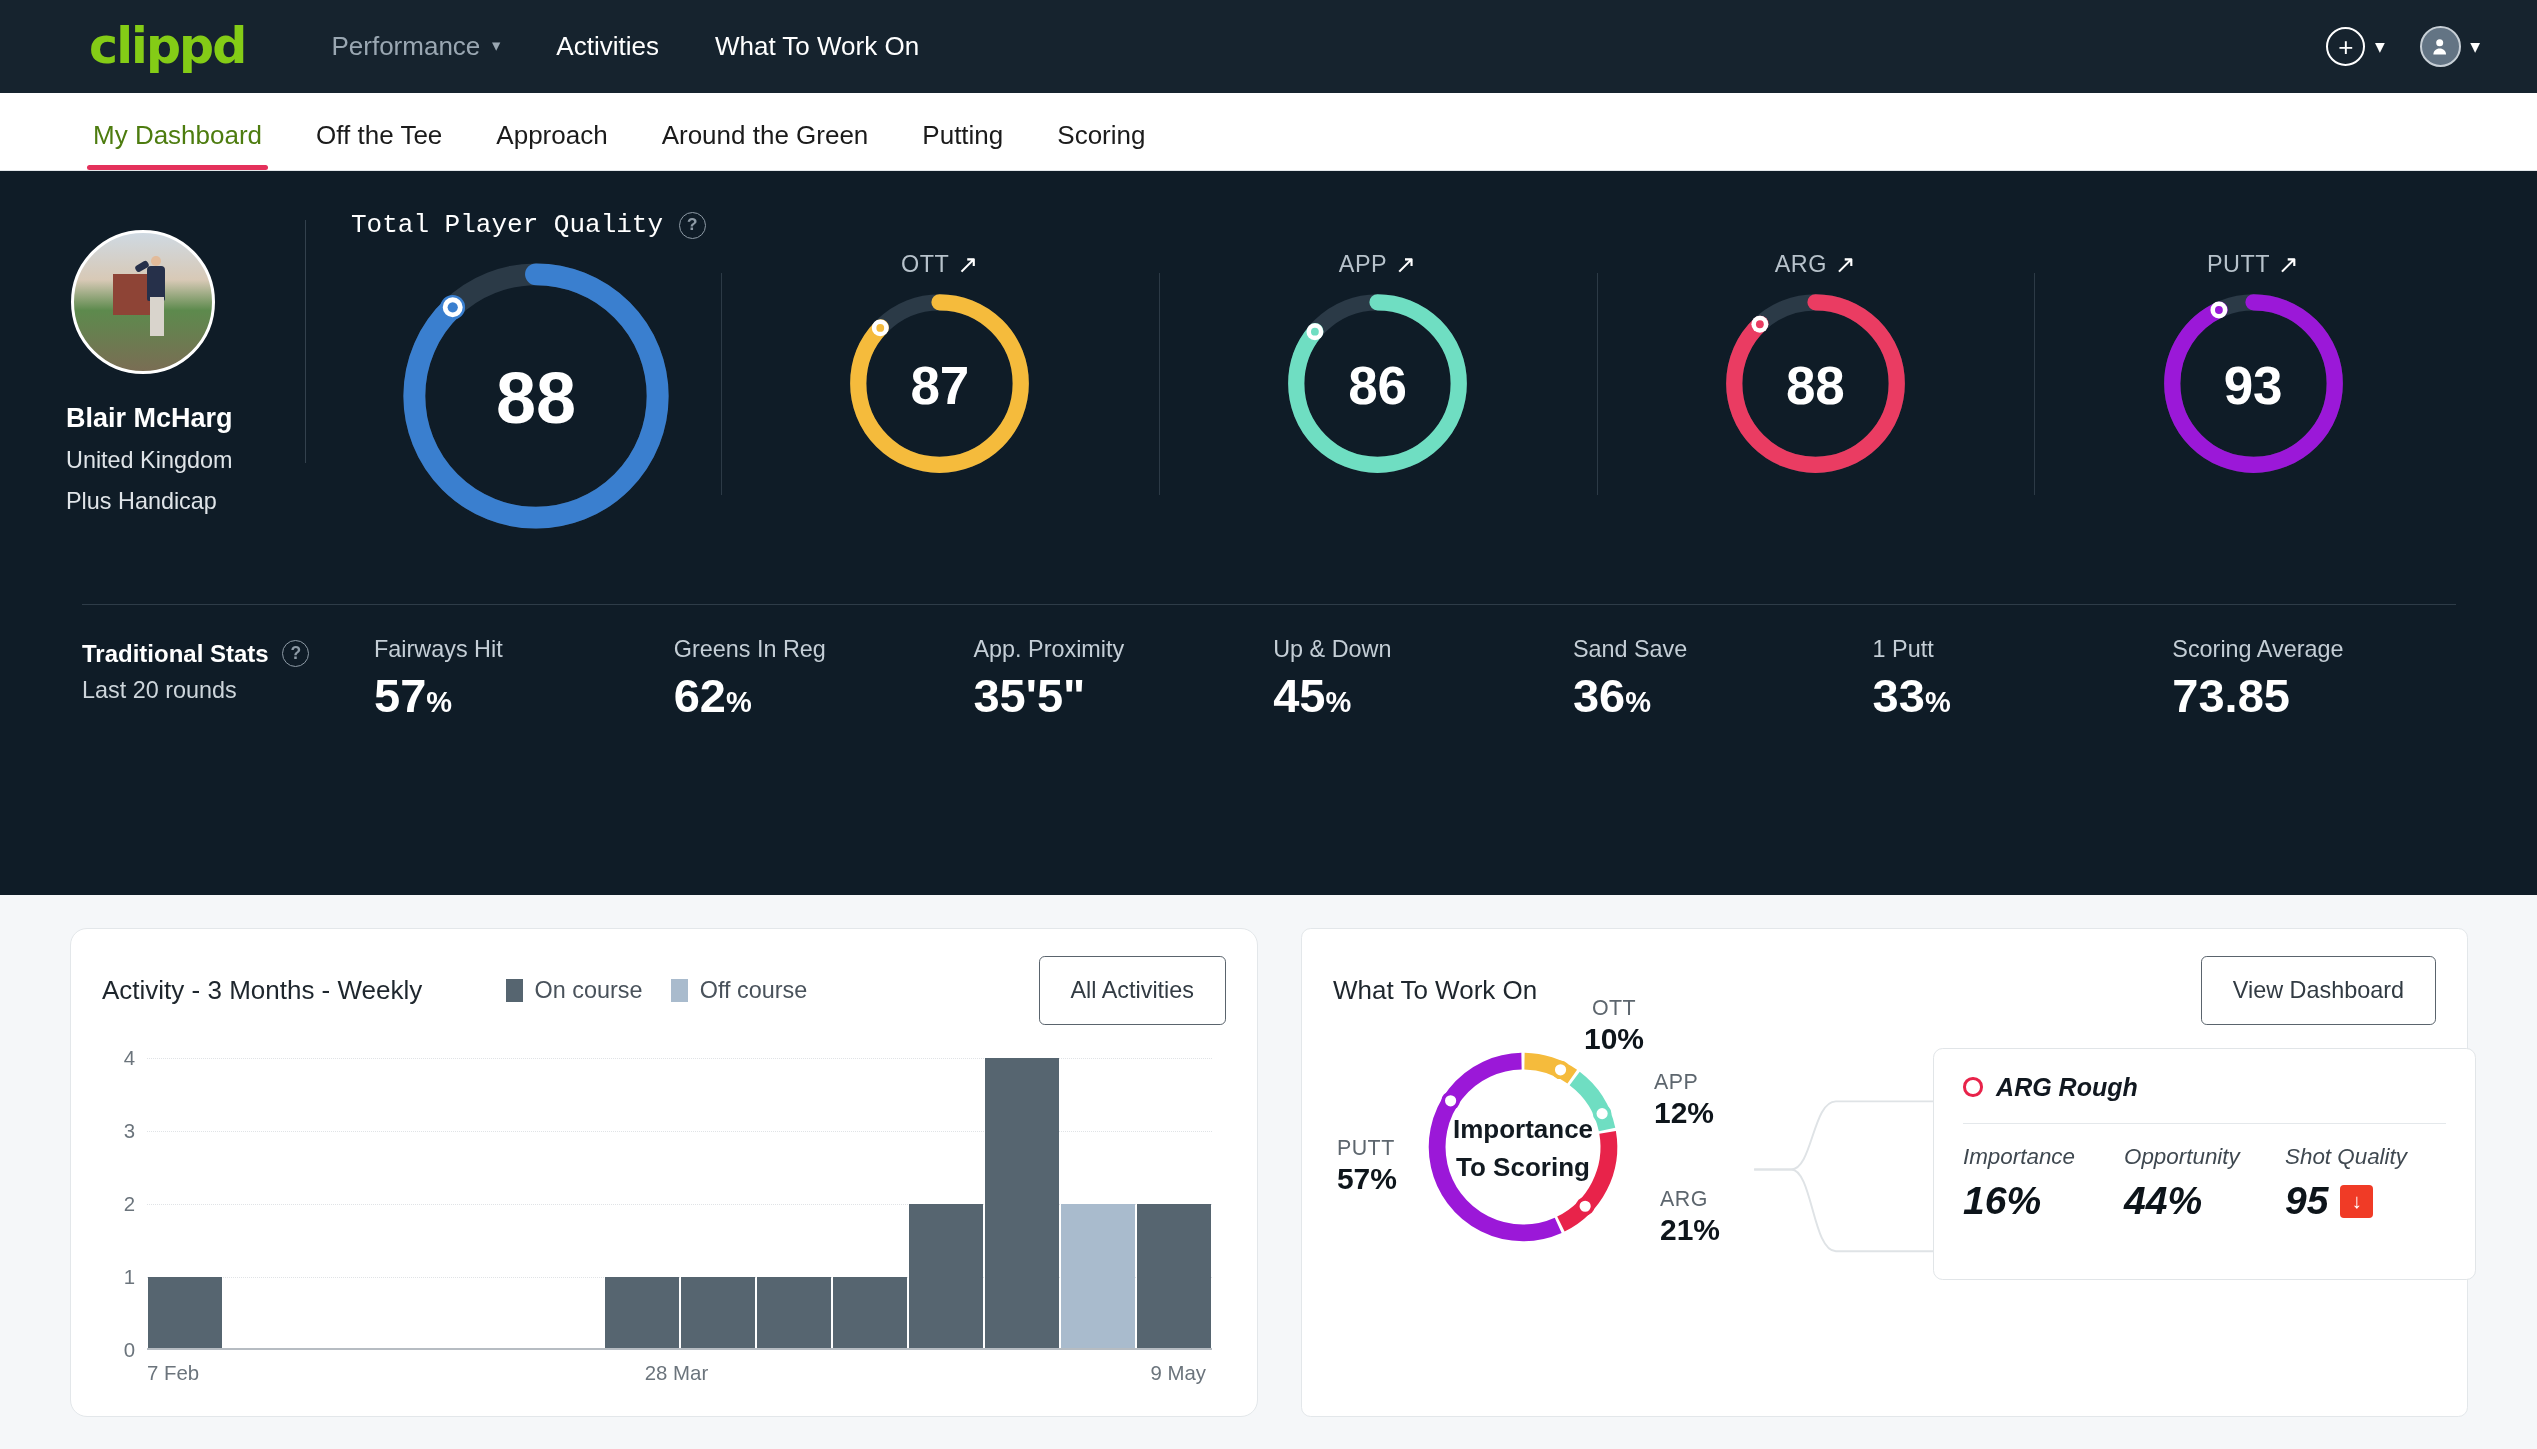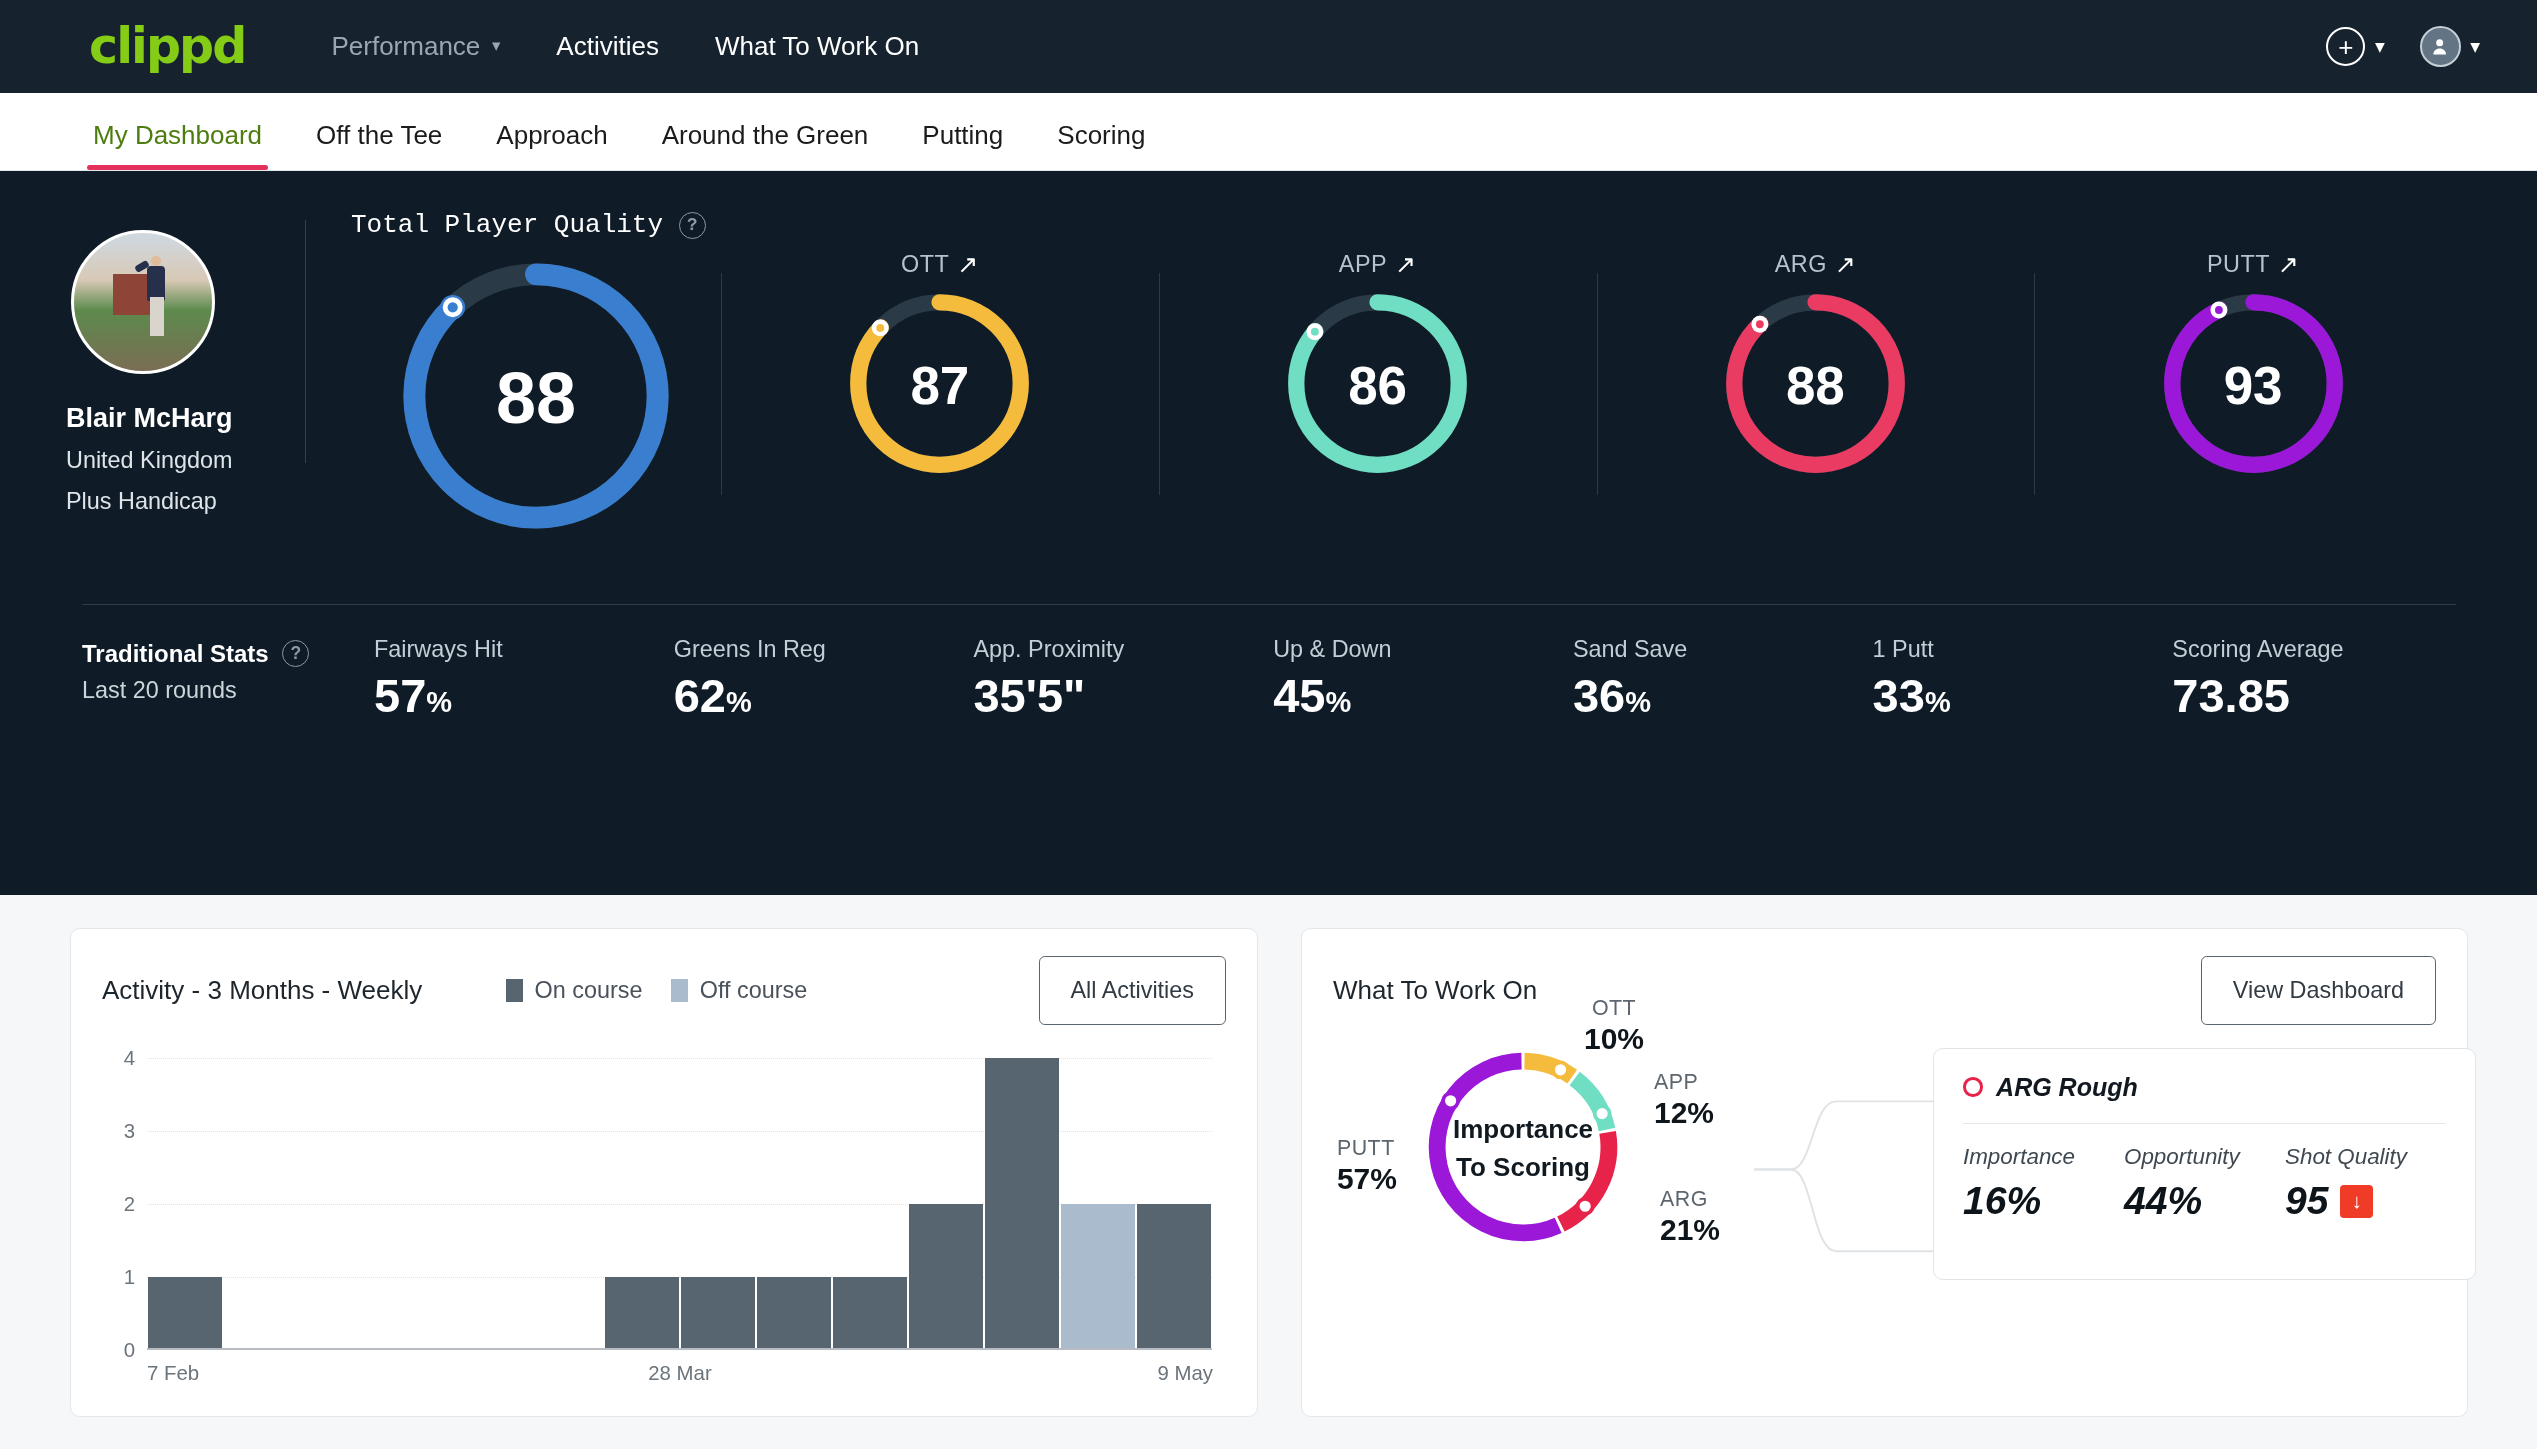--- a/index.html
+++ b/index.html
@@ -149,21 +149,21 @@
 
   
   .lower {
     background: #f5f7f9; height: calc(1450px - 93px - 78px - 724px);
     padding: 33px 70px; display: flex; gap: 43px;
   }
   .card {
     background: #fff; border: 1px solid #e3e7ea; border-radius: 9.7px;
     padding: 27px 31px; position: relative;
   }
-  .card-left { flex: 0 0 1188px; }
+  .card-left { flex: 0 0 1188px; border-radius: 17px; }
   .card-right { flex: 1; }
   .card-head { display: flex; align-items: center; }
   .card-title { font-size: 26px; color: #1e262d; font-weight: 400; }
   .legend { display: flex; align-items: center; gap: 29px; margin-left: 84px; }
   .legend-item { display: flex; align-items: center; gap: 11.7px; font-size: 23.4px; color: #49525b; }
   .swatch { width: 16.6px; height: 23.4px; }
   .btn-outline {
     margin-left: auto; border: 1.5px solid #5a646d; border-radius: 5.8px;
     padding: 20px 31px; font-size: 23.4px; color: #323b43; background: #fff;
     cursor: pointer; white-space: nowrap;
@@ -182,21 +182,21 @@
     position: absolute; left: 45px; right: 13.6px; top: 0; bottom: 0;
   }
   .gridline {
     position: absolute; left: 0; right: 0; height: 0;
     border-top: 1.9px dotted #e0e3e6;
   }
   .axisline { position: absolute; left: 0; right: 0; bottom: 0; height: 1.9px; background: #b6bcc2; }
   .bars { position: absolute; inset: 0; display: flex; align-items: flex-end; }
   .bar-slot { flex: 1; height: 100%; display: flex; align-items: flex-end; padding: 0 1px; }
   .bar { width: 100%; }
-  .xlabels { position: absolute; left: 45px; right: 13px; top: 304px; height: 29px; }
+  .xlabels { position: absolute; left: 45px; right: 20px; top: 304px; height: 29px; }
   .xlab { position: absolute; font-size: 20.4px; color: #6b747c; white-space: nowrap; }
 
   
   .wtwo-body { position: relative; margin-top: 17.5px; height: 292px; }
   .donut-holder { position: absolute; left: 78px; top: -7.8px; }
   .donut-center-text {
     position: absolute; inset: 0; display: flex; flex-direction: column;
     align-items: center; justify-content: center; font-size: 26px;
     font-weight: 700; color: #121a21; line-height: 1.45;
   }

